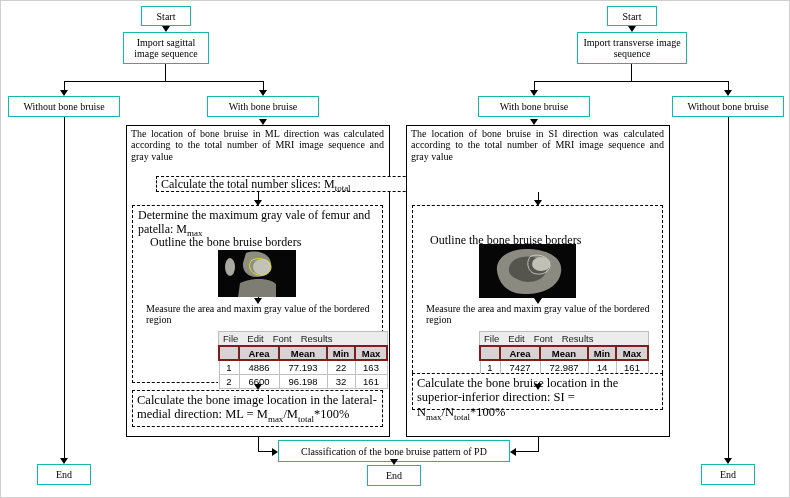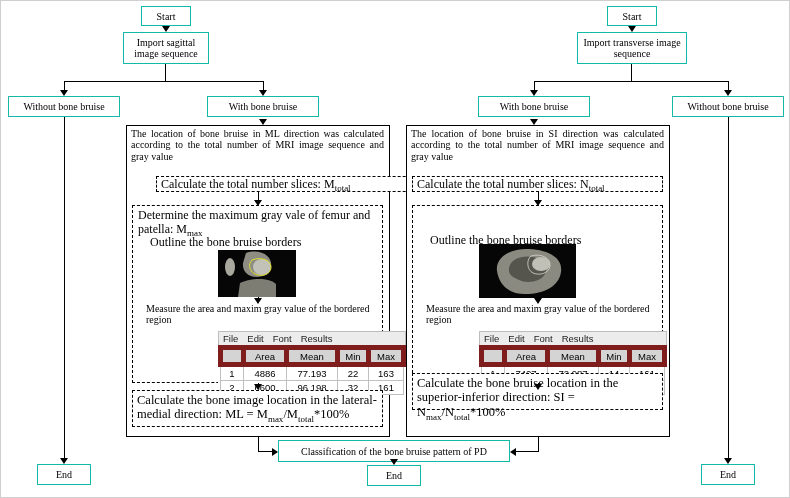--- a/index.html
+++ b/index.html
@@ -16,21 +16,21 @@
   .h{position:absolute;height:1px;background:#000;}
   .ad{position:absolute;width:0;height:0;border-left:4px solid transparent;border-right:4px solid transparent;border-top:6px solid #000;}
   .ar{position:absolute;width:0;height:0;border-top:4px solid transparent;border-bottom:4px solid transparent;border-left:6px solid #000;}
   .al{position:absolute;width:0;height:0;border-top:4px solid transparent;border-bottom:4px solid transparent;border-right:6px solid #000;}
   sub{font-size:9px;}
   .mri{position:absolute;display:block;}
   .tablewrap{position:absolute;font-family:"Liberation Sans",sans-serif;}
   .tmenu{display:flex;gap:9px;background:#ececec;border:1px solid #bdbdbd;border-bottom:none;
          font-size:9.5px;padding:1px 4px;color:#222;}
   .mtable{border-collapse:collapse;font-size:9.5px;background:#fff;}
-  .mtable th{background:#d4d4d4;border:5px solid #7f1d1d;font-weight:normal;padding:0 2px;height:12px;}
+  .mtable th{background:#d4d4d4;border:2px solid #7f1d1d;font-weight:bold;padding:0 2px;height:12px;}
   .mtable td{border:1px solid #c0c0c0;padding:0 2px;height:13px;text-align:center;}
   .mtable .c-idx{width:14px;} .mtable .c-area{width:34px;} .mtable .c-mean{width:42px;}
   .mtable .c-min{width:22px;} .mtable .c-max{width:26px;}
 </style>
 </head>
 <body>
 
 <div id="canvas">
 
   <div class="bx" style="left:140px;top:5px;width:50px;height:20px;">
@@ -117,21 +117,20 @@
   <div class="bx" style="left:477px;top:95px;width:112px;height:21px;">
       <span>With bone bruise</span>
     </div>
   <div class="bx" style="left:671px;top:95px;width:112px;height:21px;">
       <span>Without bone bruise</span>
     </div>
 
   <div class="bigbx" style="left:405px;top:124px;width:264px;height:312px;"></div>
   <div class="t just" style="left:410px;top:127px;width:253px;">The location of bone bruise in SI direction was calculated according to the total number of MRI image sequence and gray value</div>
 
-  <div class="dash" style="left:411px;top:175px;width:251px;height:16px;"><span>Calculate the total number slices: N</span><sub>total</sub></div>
 
   <div class="dash" style="left:411px;top:204px;width:251px;height:178px;padding:0;"></div>
   <div class="t" style="left:429px;top:233px;width:190px;font-size:12px;">Outline the bone bruise borders</div>
 
   <svg class="mri" style="left:478px;top:243px;" width="97" height="54" viewBox="0 0 97 54">
     <rect width="97" height="54" fill="#060606"></rect>
     <path d="M18 27 C16 12 34 4 50 5 C70 6 84 14 82 28 C80 42 66 50 46 50 C30 50 20 41 18 27 Z" fill="#8a8a80"></path>
     <path d="M30 24 C32 14 44 11 54 13 C64 15 70 22 66 30 C62 38 48 40 40 36 C33 33 29 30 30 24 Z" fill="#55554e"></path>
     <ellipse cx="62" cy="20" rx="9" ry="7" fill="#c0c0b6"></ellipse>
     <path d="M52 12 C62 9 72 14 71 22 C70 29 61 32 54 29 C48 26 47 16 52 12 Z" fill="none" stroke="#d8d8d0" stroke-width="0.8"></path>

